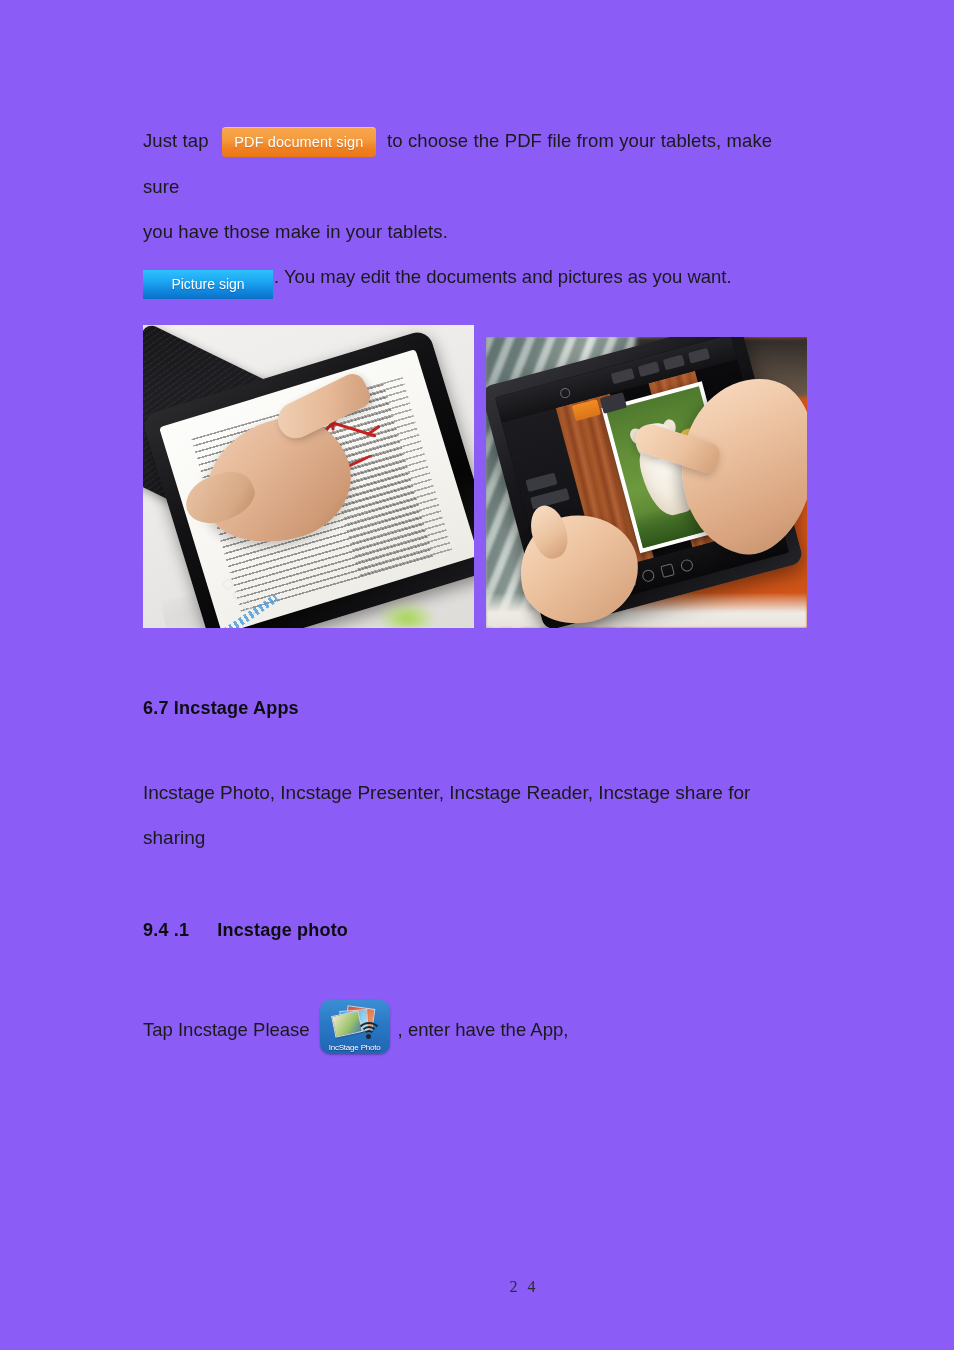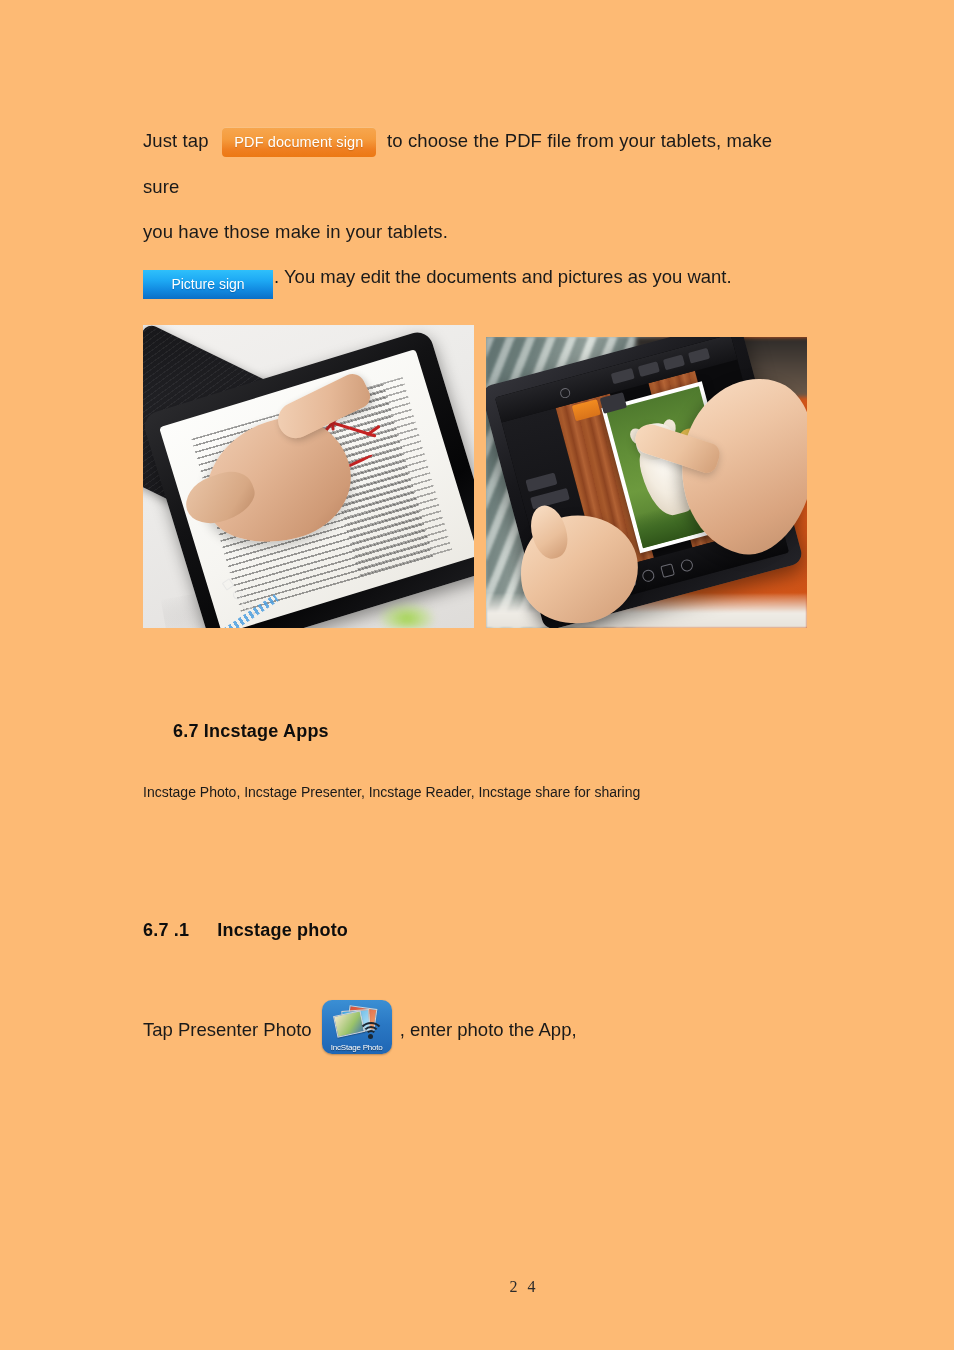--- a/index.html
+++ b/index.html
@@ -14,21 +14,21 @@
     font-family: "Liberation Sans", sans-serif;
     color: #000000;
     overflow: hidden;
   }
 
   .page {
     position: absolute;
     left: 0; top: 0;
     width: 954px;
     height: 1350px;
-    background: #fdba74;
+    background: #8b5cf6;
   }
 
   .content {
     position: absolute;
     left: 143px;
     top: 118px;
     width: 668px;
   }
 
   
@@ -469,30 +469,30 @@
 
   
   .h-sec {
     position: absolute;
     left: 143px;
     font-size: 18px;
     font-weight: bold;
     color: #0d0d0d;
     letter-spacing: 0.2px;
   }
-  #heading-67 { top: 721px; margin-left: 30px; }
+  #heading-67 { top: 698px; }
   #heading-671 { top: 920px; }
   .h-sec .tabgap { display: inline-block; width: 28px; }
 
   .body-67 {
     position: absolute;
     left: 143px;
     top: 770px;
     width: 670px;
-    font-size: 14px;
+    font-size: 19px;
     line-height: 45px;
     color: #1a1a1a;
   }
 
   
   .tap-row {
     position: absolute;
     left: 143px;
     top: 1000px;
     font-size: 18.5px;
@@ -698,35 +698,35 @@
 
   <div class="h-sec" id="heading-67">
     <span>6.7 Incstage Apps</span>
   </div>
 
   <div class="body-67">
     <div>Incstage Photo, Incstage Presenter, Incstage Reader, Incstage share for sharing</div>
   </div>
 
   <div class="h-sec" id="heading-671">
-    <span>6.7 .1</span><span class="tabgap"></span><span>Incstage photo</span>
+    <span>9.4 .1</span><span class="tabgap"></span><span>Incstage photo</span>
   </div>
 
   <div class="tap-row">
-    <span>Tap Presenter Photo</span><span class="app-icon">
+    <span>Tap Incstage Please</span><span class="app-icon">
       <span class="photos-stack">
         <span class="photo-card c1"></span>
         <span class="photo-card c2"></span>
         <span class="photo-card c3"></span>
       </span>
       <span class="wifi">
         <i class="a1"></i>
         <i class="a2"></i>
         <i class="a3"></i>
         <span class="core"></span>
       </span>
       <span class="icon-label">IncStage Photo</span>
-    </span><span>, enter photo the App,</span>
+    </span><span>, enter have the App,</span>
   </div>
 
   <div class="footer">2 4</div>
 
 </div>
 
 </body></html>

